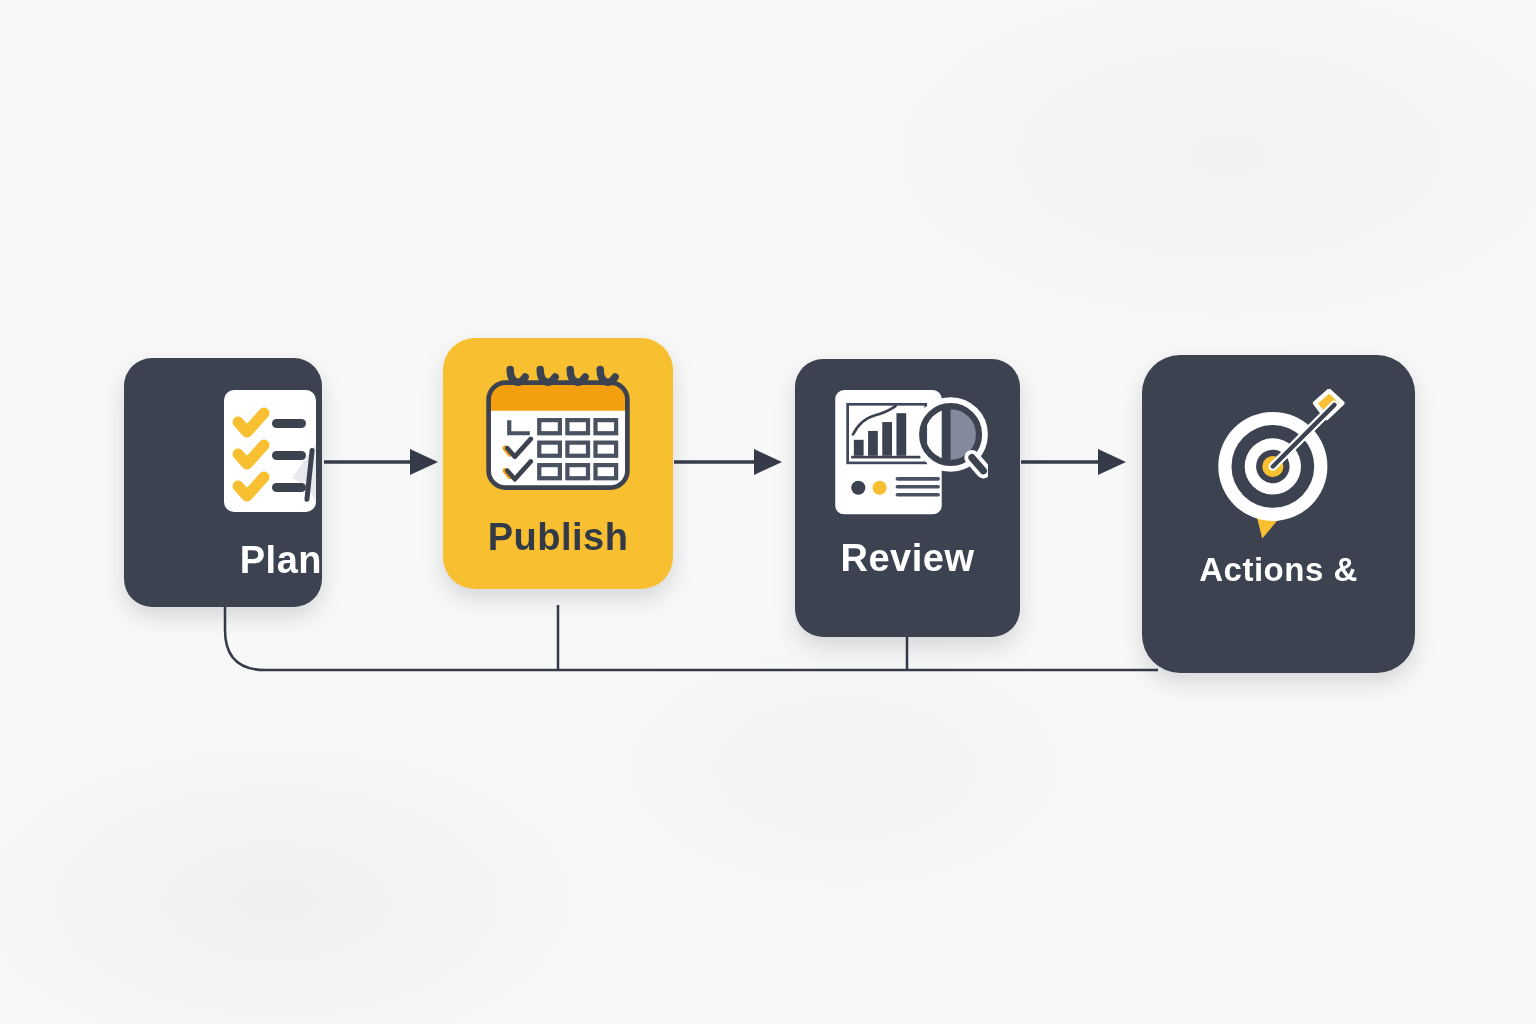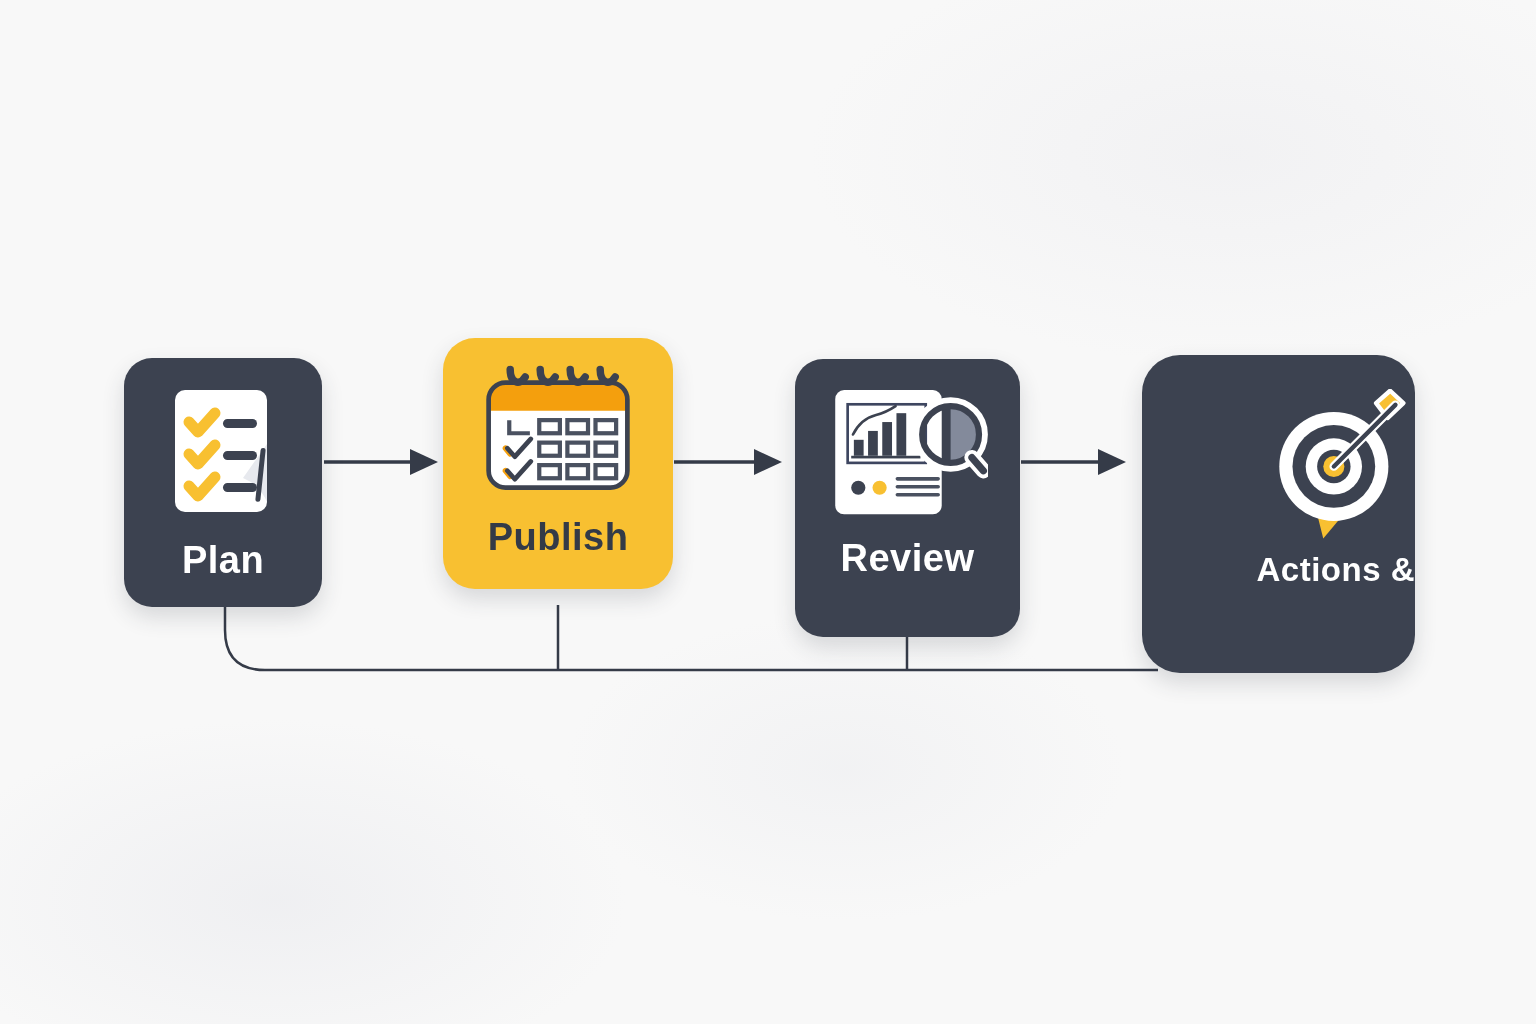--- a/index.html
+++ b/index.html
@@ -13,21 +13,21 @@
     font-family:"Liberation Sans", sans-serif;
   }
   #connector-svg{position:absolute;left:0;top:0;z-index:0;}
   .step{
     position:absolute;z-index:1;display:flex;flex-direction:column;align-items:center;
     border-radius:28px;box-shadow:0 10px 22px rgba(45,50,65,.16);
   }
   .step-plan   {left:124px;top:358px;width:198px;height:249px;}
   .step-publish{left:443px;top:338px;width:230px;height:251px;border-radius:32px;}
   .step-review {left:795px;top:359px;width:225px;height:278px;}
-  .step-actions{left:1142px;top:355px;width:273px;height:318px;border-radius:38px;align-items:flex-end;}
+  .step-actions{left:1142px;top:355px;width:273px;height:318px;border-radius:38px;}
   .icon-wrap{display:flex;align-items:center;justify-content:center;}
   .step-plan    .icon-wrap{margin-top:30px;}
   .step-publish .icon-wrap{margin-top:24px;}
   .step-review  .icon-wrap{margin-top:24px;}
   .step-actions .icon-wrap{margin-top:34px;}
   .step-label{
     font-weight:700;letter-spacing:.5px;line-height:1.1;text-align:center;
     font-size:38px;
   }
   .step-plan    .step-label{margin-top:24px;}
@@ -55,21 +55,21 @@
       <line x1="674" y1="462" x2="754" y2="462" stroke="var(--line)" stroke-width="3.5"></line>
       <polygon points="754,449 782,462 754,475" fill="var(--line)"></polygon>
     </g>
 
     <g>
       <line x1="1021" y1="462" x2="1098" y2="462" stroke="var(--line)" stroke-width="3.5"></line>
       <polygon points="1098,449 1126,462 1098,475" fill="var(--line)"></polygon>
     </g>
   </svg>
 
-  <div class="step step-plan" style="background: rgb(60, 66, 80);">
+  <div class="step step-plan" style="background: rgb(60, 66, 80); align-items: flex-end;">
     <div class="icon-wrap">
       <svg width="100" height="128" viewBox="0 0 100 128">
         <rect x="2" y="2" width="92" height="122" rx="10" fill="var(--white)"></rect>
         <path d="M94 56 L94 114 Q87 97 70 90 Z" fill="var(--curl)"></path>
         <rect x="85" y="60" width="5" height="54" rx="2.5" fill="var(--dark)" transform="rotate(6 88 87)"></rect>
         <path d="M16 34 l9 10 l17 -19" stroke="var(--yellow)" stroke-width="11" fill="none" stroke-linecap="round" stroke-linejoin="round"></path>
         <rect x="50" y="31" width="34" height="9" rx="4.5" fill="var(--dark)"></rect>
         <path d="M16 66 l9 10 l17 -19" stroke="var(--yellow)" stroke-width="11" fill="none" stroke-linecap="round" stroke-linejoin="round"></path>
         <rect x="50" y="63" width="34" height="9" rx="4.5" fill="var(--dark)"></rect>
         <path d="M16 98 l9 10 l17 -19" stroke="var(--yellow)" stroke-width="11" fill="none" stroke-linecap="round" stroke-linejoin="round"></path>

